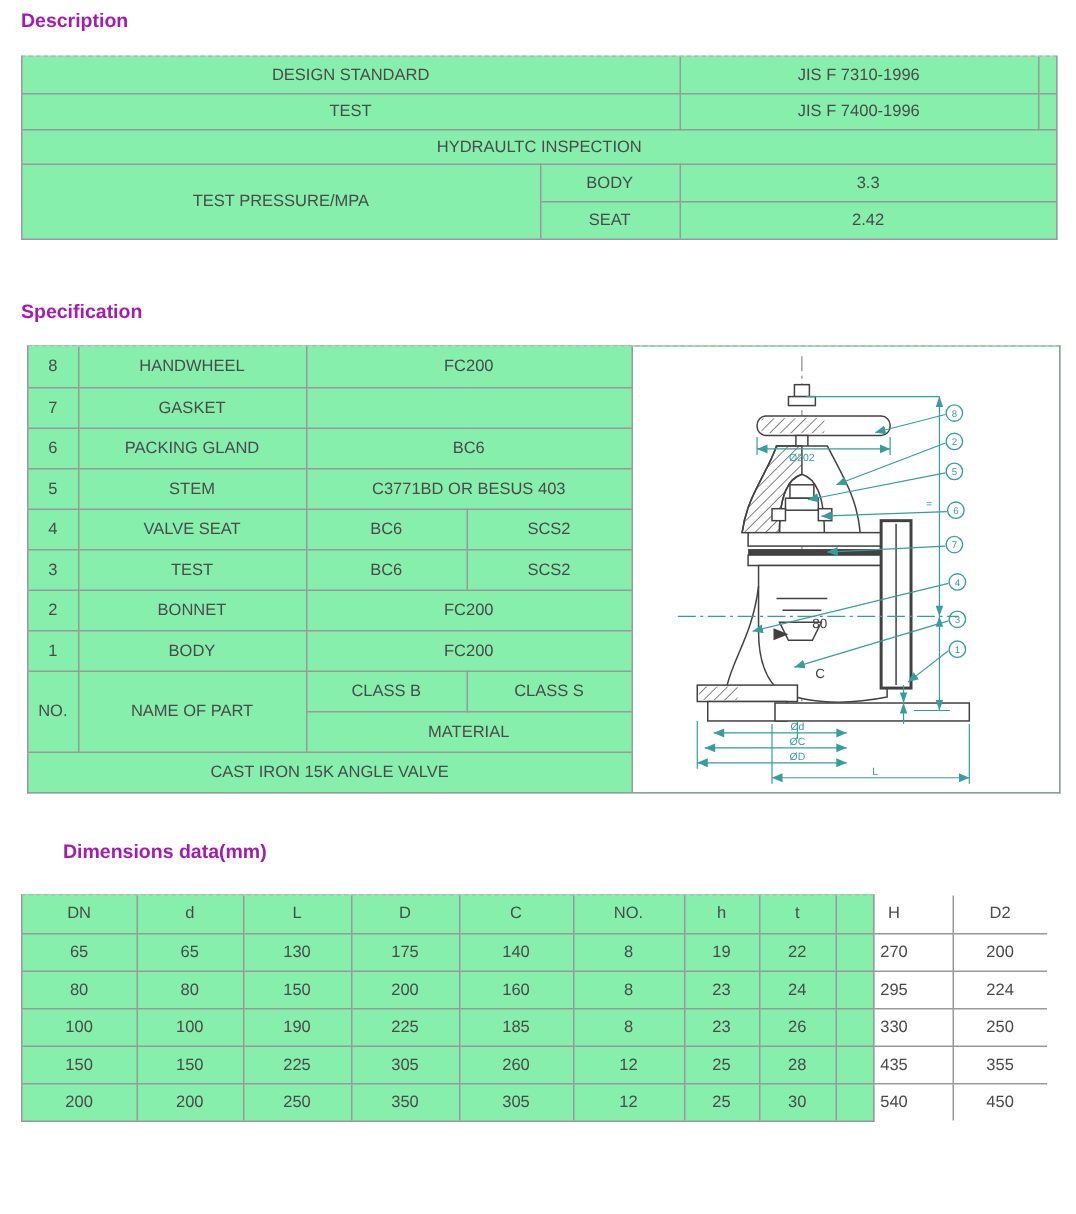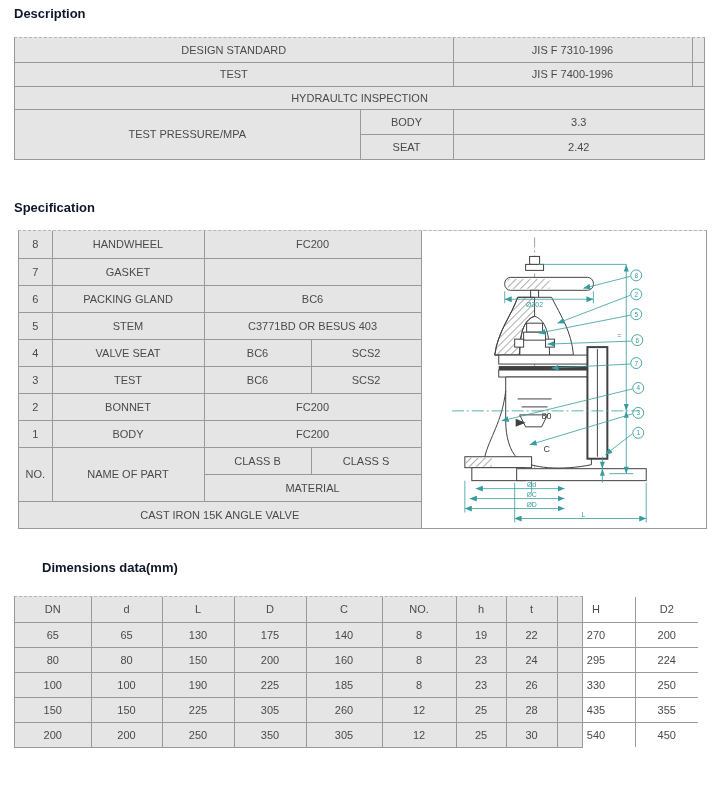--- a/index.html
+++ b/index.html
@@ -1,28 +1,28 @@
 <!DOCTYPE html>
 <html><head>
 <meta charset="utf-8">
 <style>
   html,body{margin:0;padding:0;}
   body{
     width:717px;height:809px;background:#ffffff;overflow:hidden;
     font-family:"Liberation Sans","DejaVu Sans",sans-serif;
   }
   .section-heading{
-    font-size:13px;line-height:15px;font-weight:bold;color:#0f172a;
+    font-size:13px;line-height:15px;font-weight:bold;color:#a21caf;
     margin:0;padding:0;
   }
   .h-desc{margin:6px 0 16px 14px;}
   .h-spec{margin:40px 0 15px 14px;}
   .h-dims{margin:31px 0 21px 14px;padding-left:28px;}
   .tblwrap{
-    box-sizing:border-box;background:#e5e5e5;
+    box-sizing:border-box;background:#86efac;
     border:1px solid #999;border-top:1px dashed #b6b6b6;
   }
   .w-desc{width:691px;margin-left:14px;}
   .w-spec{width:689px;margin-left:18px;}
   .w-dims{width:569px;margin-left:14px;}
   table{
     border-collapse:collapse;table-layout:fixed;width:100%;
     font-size:11px;color:#4a4a4a;
   }
   td,th{

